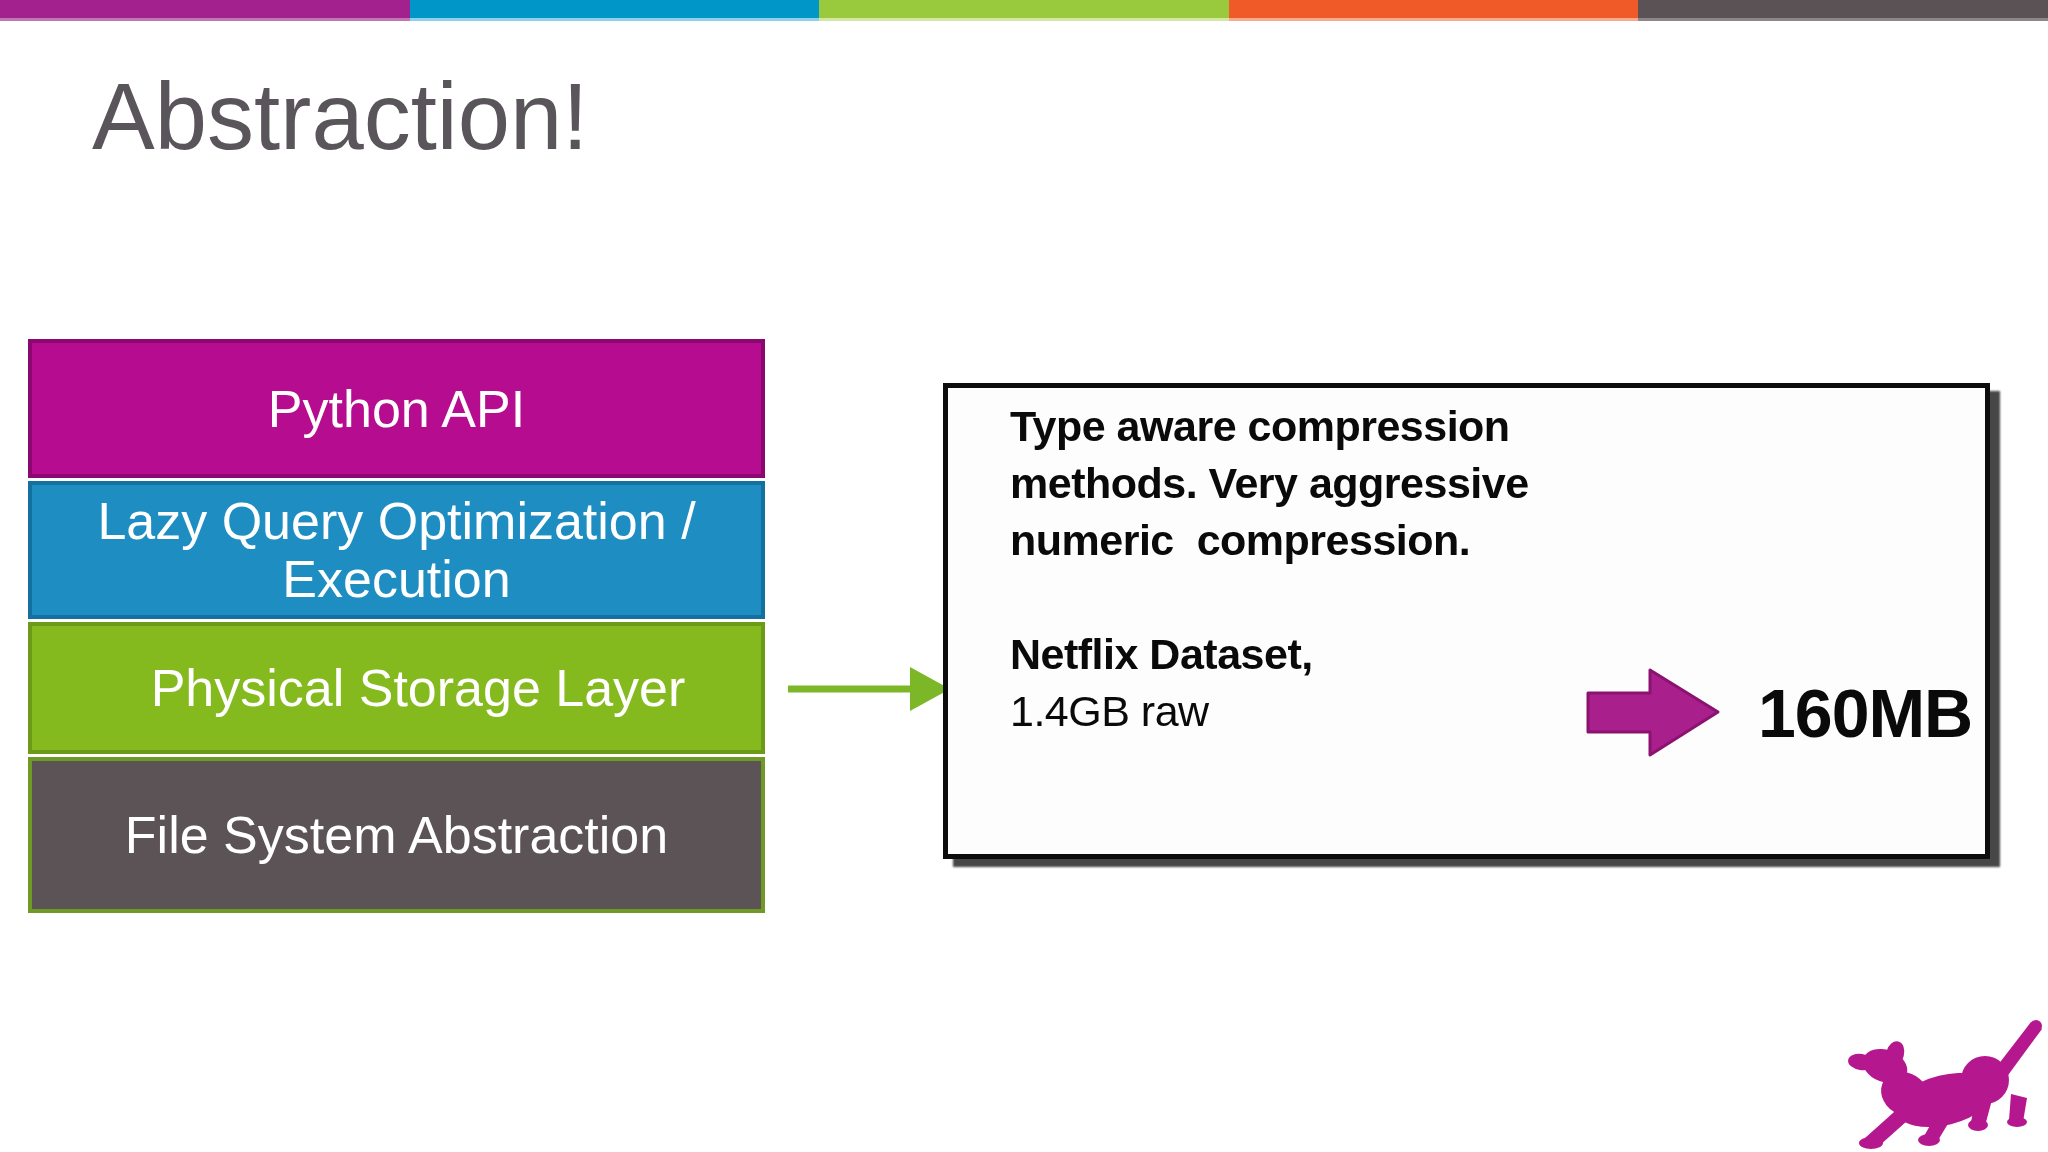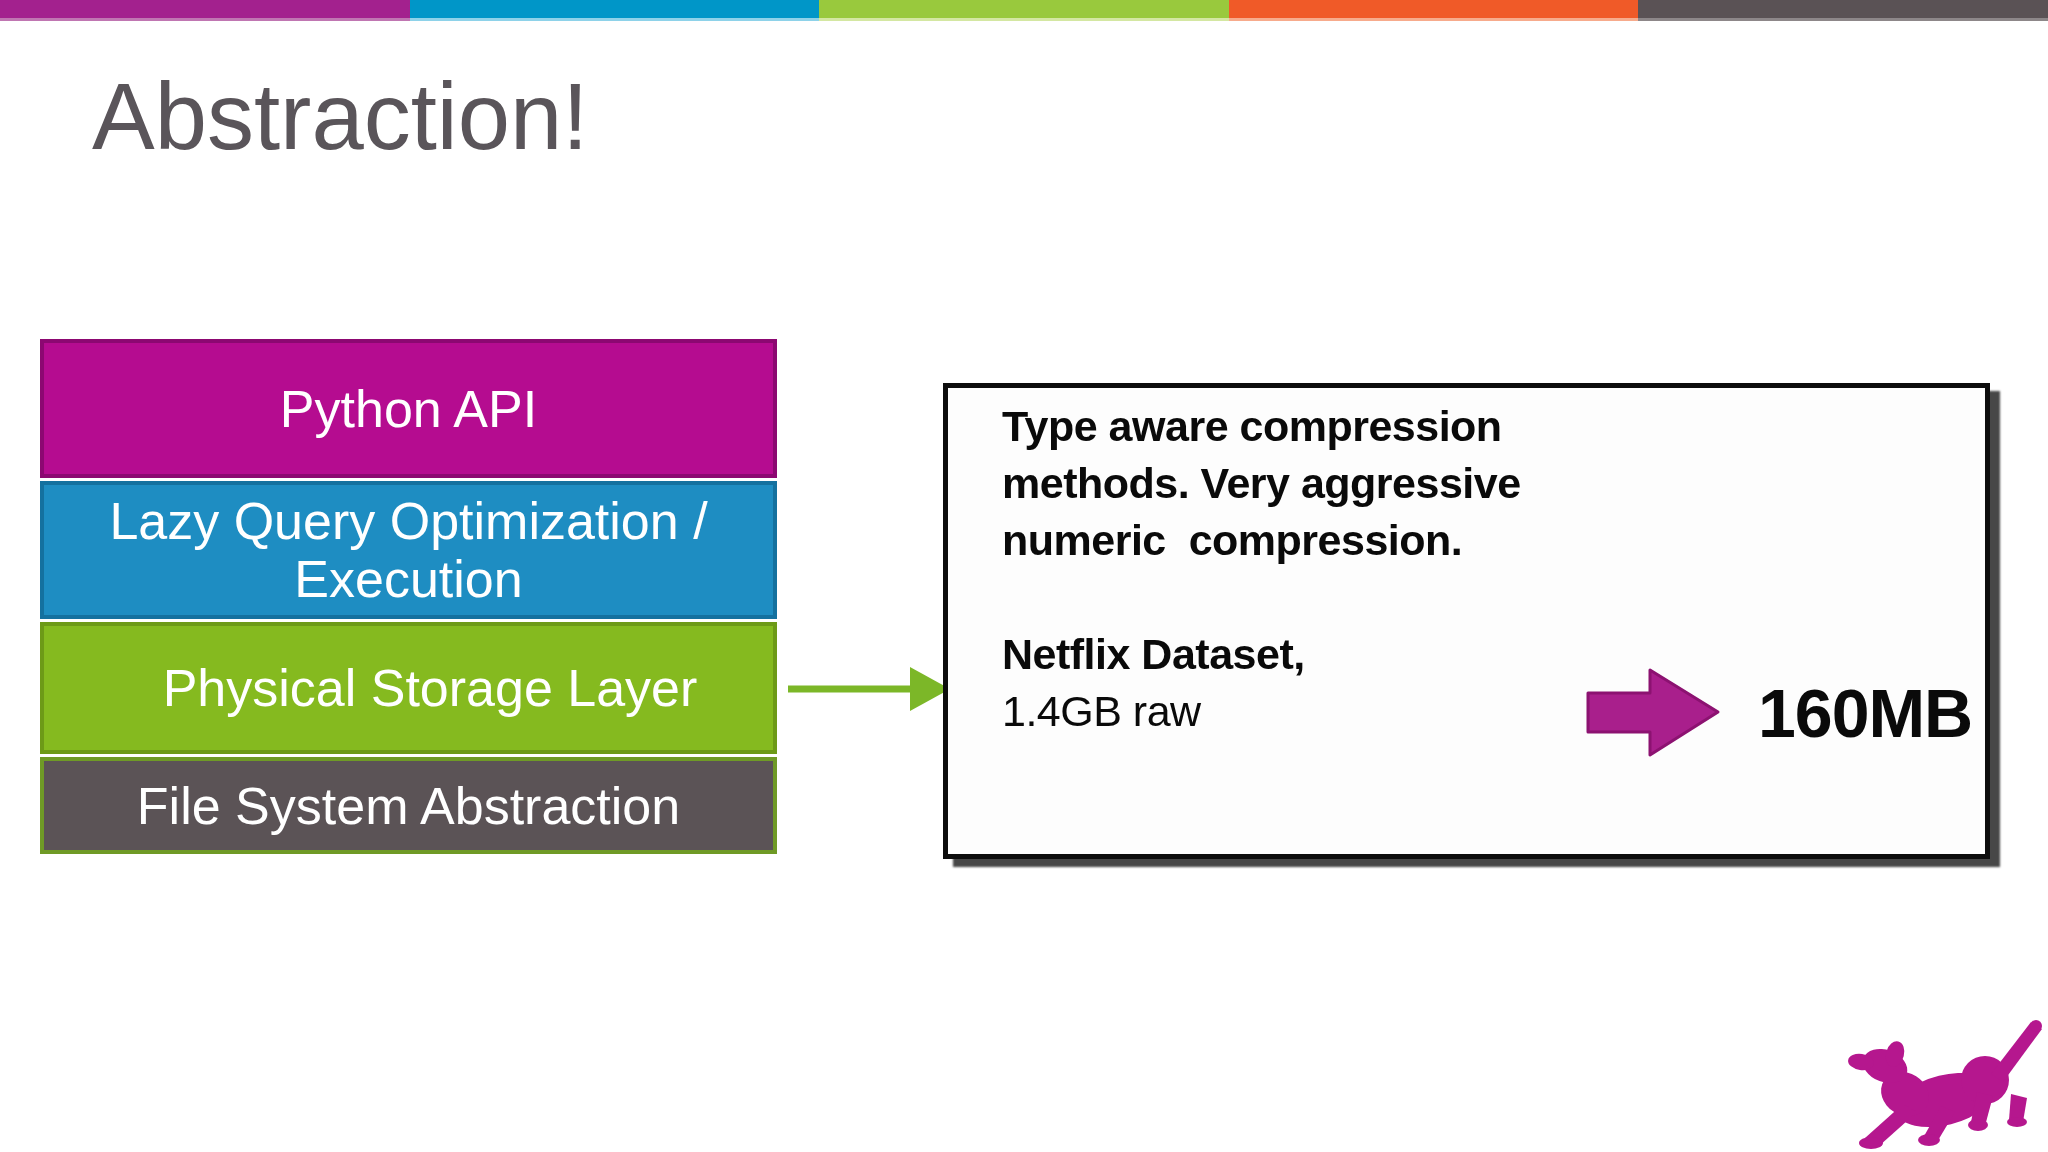--- a/index.html
+++ b/index.html
@@ -27,55 +27,55 @@
   
   .title {
     position: absolute; left: 92px; top: 70px;
     font-size: 94px; line-height: 1.0;
     color: #5a555a;
     letter-spacing: 0px;
   }
 
   
   .stack {
-    position: absolute; left: 40px; top: 339px;
+    position: absolute; left: 28px; top: 339px;
     width: 737px;
   }
   .layer {
     box-sizing: border-box;
     border: 4px solid;
     color: #ffffff;
     font-size: 52px;
     display: flex; flex-direction: column;
     align-items: center; justify-content: center;
     text-align: center;
     margin-bottom: 3px;
   }
   .layer-python   { height: 139px; background: #b50c90; border-color: #8c0871; }
   .layer-lazy     { height: 138px; background: #1e8dc2; border-color: #14719f; line-height: 58px; }
   .layer-storage  { height: 132px; background: #85ba1f; border-color: #6d9a17; margin-top: 1px; padding-left: 43px; }
-  .layer-fs       { height: 97px; background: #5b5356; border-color: #6f9a26; margin-bottom: 4px; }
+  .layer-fs       { height: 156px; background: #5b5356; border-color: #6f9a26; margin-bottom: 4px; }
 
   
   .connector {
     position: absolute; left: 778px; top: 658px;
     width: 175px; height: 62px;
   }
 
   
   .infobox {
     position: absolute; left: 943px; top: 383px;
     width: 1047px; height: 476px;
     box-sizing: border-box;
     background: #fdfdfd;
     border: 5px solid #0d0d0d;
     box-shadow: 10px 8px 2px rgba(25,25,25,0.8);
   }
   .infobox .textcol {
-    position: absolute; left: 54px; top: 10px;
+    position: absolute; left: 62px; top: 10px;
   }
   .tline {
     font-size: 43px; line-height: 57px;
     color: #0a0a0a;
     letter-spacing: -0.5px;
     white-space: pre;
   }
   .tbold { font-weight: bold; }
   .tspacer { height: 57px; }
 

